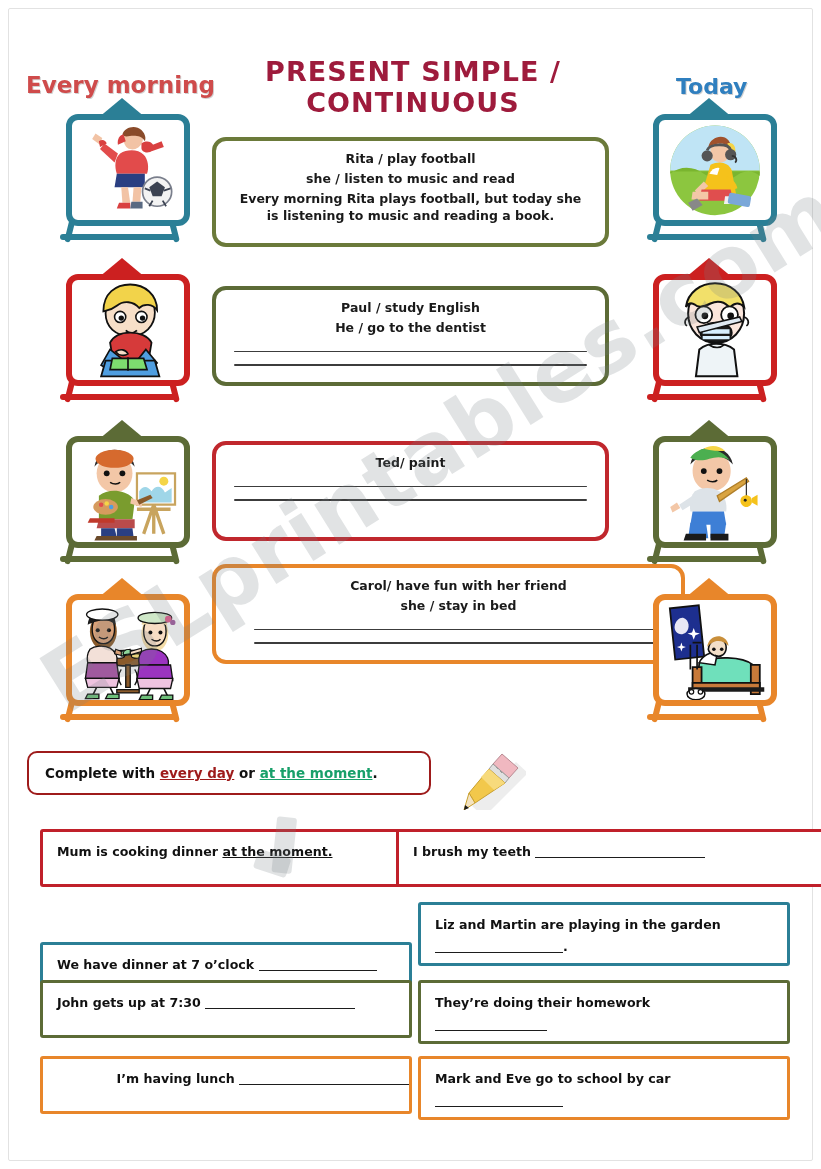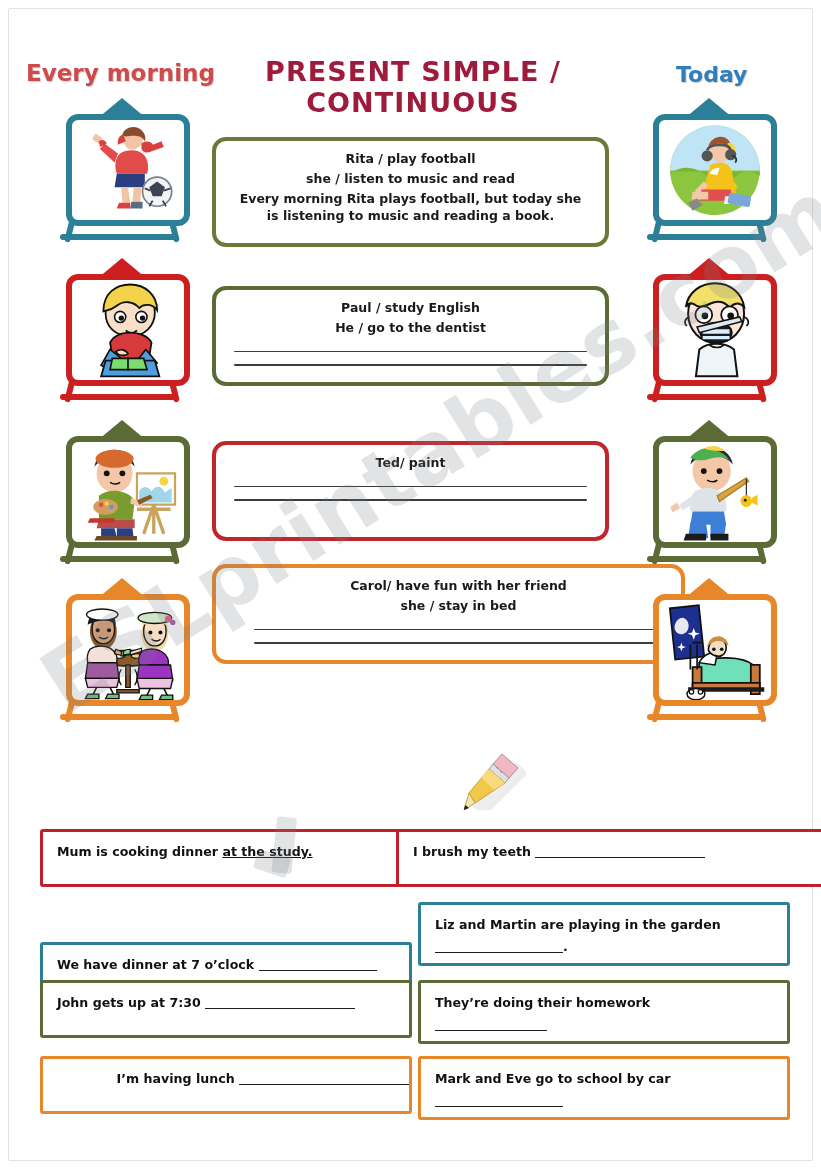--- a/index.html
+++ b/index.html
@@ -47,21 +47,21 @@
     position:absolute;left:248px;top:56px;width:330px;
     text-align:center;line-height:1.16;
     font-family:"DejaVu Sans", sans-serif;
     font-size:27px;font-weight:bold;letter-spacing:1.1px;
     color:#9e1b3c;
   }
   .wordart{
     position:absolute;font-family:"DejaVu Sans", sans-serif;
     font-weight:bold;white-space:nowrap;
   }
-  .wordart span{display:inline-block;}
+  .wordart span{display:inline-block;margin-top:12px;}
   .wa-morning{left:26px;top:60px;font-size:23px;color:#cf4b4b;
     text-shadow:1px 1px 0 rgba(0,0,0,0.18);}
   .wa-today{left:676px;top:62px;font-size:22px;color:#2f7fbf;
     text-shadow:1px 1px 0 rgba(0,0,0,0.18);}
 
   
   .easel{position:absolute;width:128px;height:148px;}
   .easel .tri{
     position:absolute;left:50%;top:0;width:0;height:0;margin-left:-36px;
     border-left:36px solid transparent;border-right:36px solid transparent;
@@ -437,34 +437,37 @@
         <path d="M30 74h60v6H30z" fill="#c87a3a" stroke="#111" stroke-width="1.6"></path>
         <path d="M26 78h68v4H26z" fill="#1b1b1b"></path>
         <path d="M28 40v22M34 40v22M30 38h8" stroke="#111" stroke-width="1.5" fill="none"></path>
         <ellipse cx="33" cy="84" rx="8" ry="5" fill="#fff" stroke="#111" stroke-width="1.3"></ellipse>
         <circle cx="29" cy="82" r="2" fill="#fff" stroke="#111" stroke-width="1.1"></circle>
         <circle cx="37" cy="82" r="2" fill="#fff" stroke="#111" stroke-width="1.1"></circle>
       </svg>
     </div>
   </div>
 
+  <div class="instruction">
+    <div class="txt"><span>Complete with </span><span class="red-u">every day</span><span> or </span><span class="green-u">at the moment</span><span>.</span></div>
+  </div>
 
   <svg class="pencil" viewBox="0 0 74 62">
     <path d="M14 56l44-44 12 11-44 44z" fill="#d8d8d8" opacity="0.45" transform="translate(6,2)"></path>
     <path d="M50 6l16 14-9 10-16-14z" fill="#f0b8c0" stroke="#b88a92" stroke-width="1"></path>
     <path d="M41 16l16 14-4 5-16-14z" fill="#e0e0e0" stroke="#9b9b9b" stroke-width="1"></path>
     <path d="M44 19l2 2M48 23l2 2" stroke="#9b9b9b" stroke-width="1"></path>
     <path d="M37 21l16 14-30 20-6-10z" fill="#f2c84b" stroke="#c9a02f" stroke-width="1"></path>
     <path d="M37 21l16 14-11 7-13-13z" fill="#f7da7c"></path>
     <path d="M17 45l6 10-11 7z" fill="#f4e3c0" stroke="#c9a02f" stroke-width="1"></path>
     <path d="M13 57l-1 5 5-2z" fill="#1b1b1b"></path>
   </svg>
 
   <div class="ebox" style="left:40px;top:829px;width:372px;height:58px;border-color:#c0202a;">
-    <div class="etxt"><span>Mum is cooking dinner </span><span class="u">at the study.</span></div>
+    <div class="etxt"><span>Mum is cooking dinner </span><span class="u">at the moment.</span></div>
   </div>
 
   <div class="ebox" style="left:40px;top:942px;width:372px;height:58px;border-color:#2b7f96;">
     <div class="etxt"><span>We have dinner at 7 o’clock </span><span class="blank" style="width:118px;"></span></div>
   </div>
 
   <div class="ebox" style="left:40px;top:980px;width:372px;height:58px;border-color:#5c6b36;">
     <div class="etxt"><span>John gets up at 7:30 </span><span class="blank" style="width:150px;"></span></div>
   </div>
 

